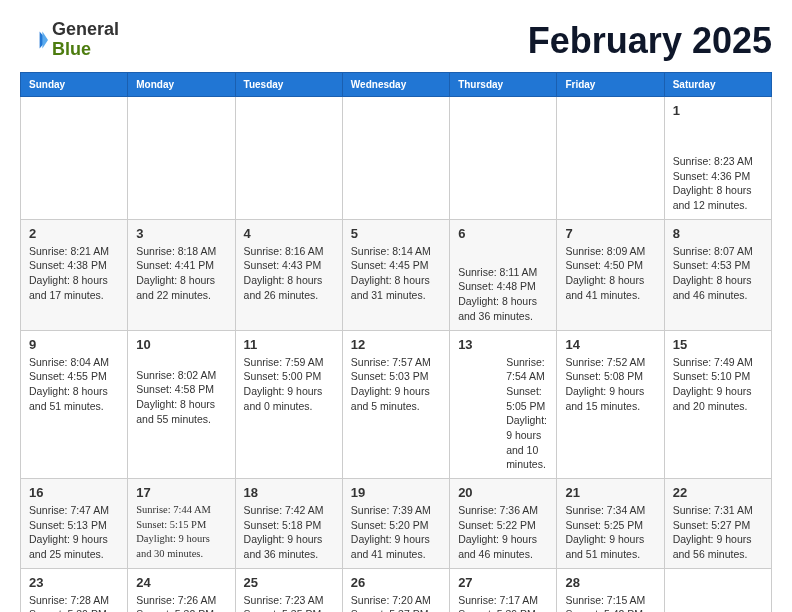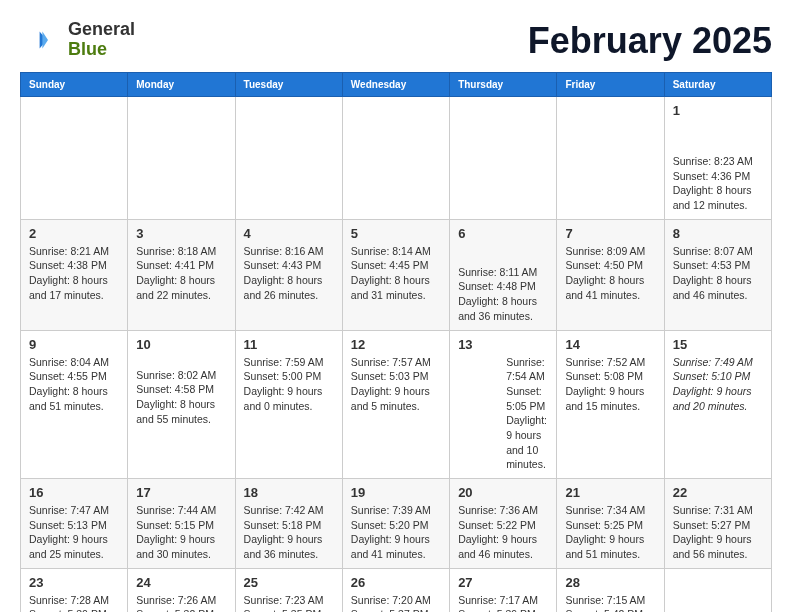--- a/index.html
+++ b/index.html
@@ -20,21 +20,20 @@
       display: flex;
       align-items: center;
       gap: 4px;
     }
     .logo-text {
       display: flex;
       flex-direction: column;
       font-size: 18px;
       font-weight: bold;
       line-height: 1.1;
-      margin-left: 16px;
     }
     .logo-general { color: #333; }
     .logo-blue { color: #4d7c0f; }
     .logo-icon {
       width: 28px;
       height: 28px;
     }
     .title-section {
       text-align: right;
     }
@@ -210,35 +209,35 @@
 Daylight: 9 hours and 10 minutes.</div>
         </td>
         <td>
           <span class="day-number">14</span>
           <div class="day-info" style="white-space: pre-line;">Sunrise: 7:52 AM
 Sunset: 5:08 PM
 Daylight: 9 hours and 15 minutes.</div>
         </td>
         <td>
           <span class="day-number">15</span>
-          <div class="day-info" style="white-space: pre-line; font-style: italic;">Sunrise: 7:49 AM
+          <div class="day-info" style="white-space: pre-line;">Sunrise: 7:49 AM
 Sunset: 5:10 PM
 Daylight: 9 hours and 20 minutes.</div>
         </td>
       </tr>
       <tr>
         <td>
           <span class="day-number">16</span>
           <div class="day-info" style="white-space: pre-line;">Sunrise: 7:47 AM
 Sunset: 5:13 PM
 Daylight: 9 hours and 25 minutes.</div>
         </td>
         <td>
           <span class="day-number">17</span>
-          <div class="day-info" style="white-space: pre-line;">Sunrise: 7:44 AM
+          <div class="day-info" style="white-space: pre-line; font-family: Liberation Serif, serif;">Sunrise: 7:44 AM
 Sunset: 5:15 PM
 Daylight: 9 hours and 30 minutes.</div>
         </td>
         <td>
           <span class="day-number">18</span>
           <div class="day-info" style="white-space: pre-line;">Sunrise: 7:42 AM
 Sunset: 5:18 PM
 Daylight: 9 hours and 36 minutes.</div>
         </td>
         <td>

